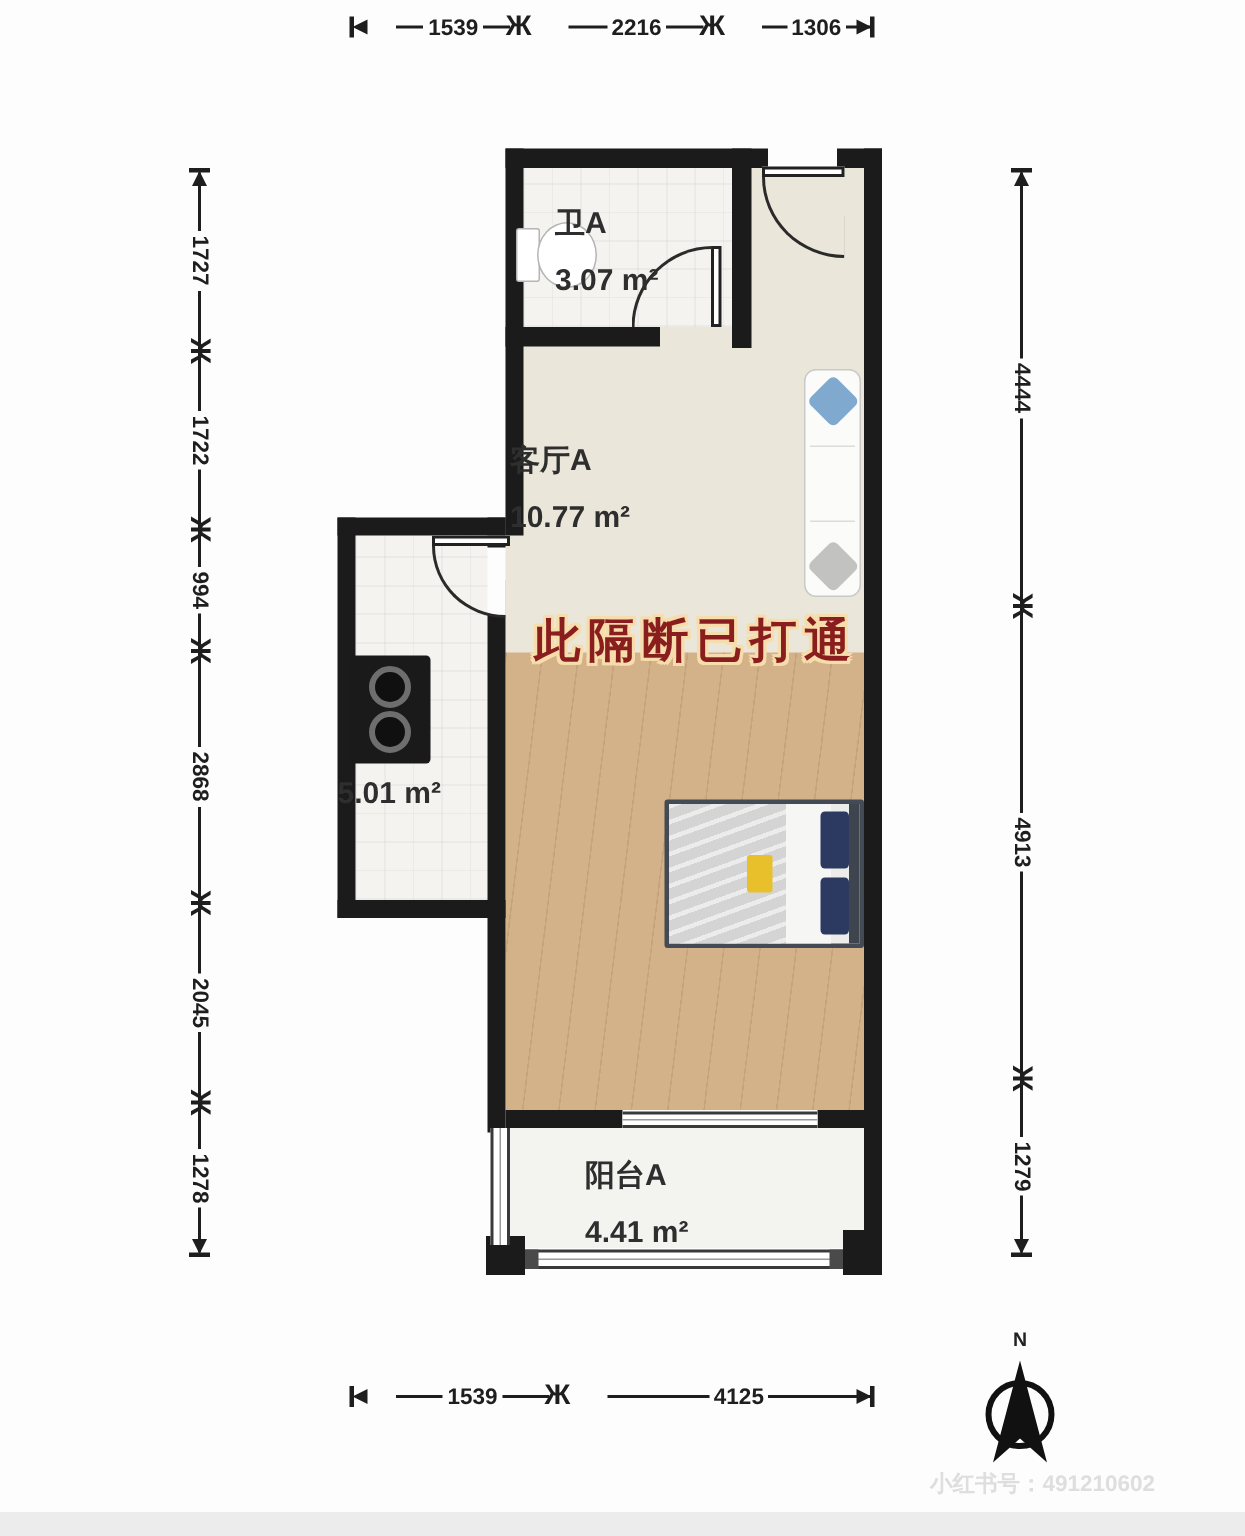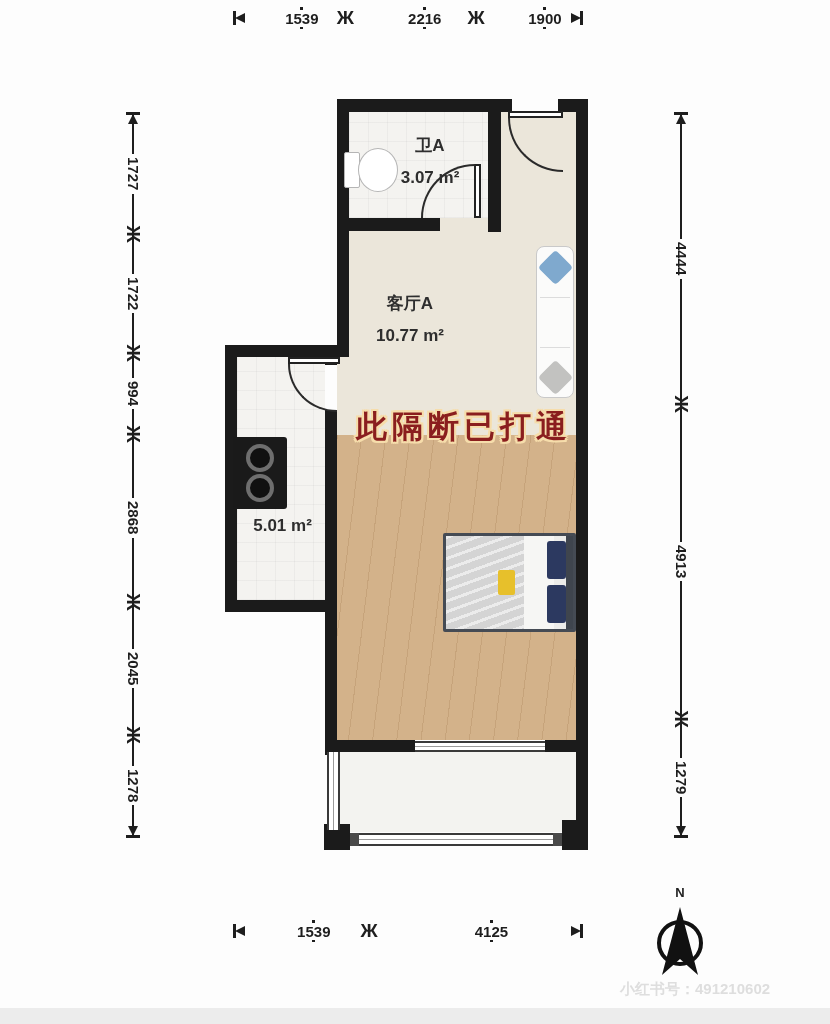--- a/index.html
+++ b/index.html
@@ -21,31 +21,31 @@
   .win-h::after{content:'';position:absolute;left:0;right:0;top:50%;height:1px;margin-top:-1px;background:#9a9a9a;}
   .win-v{position:absolute;background:#fff;border-left:2px solid #3a3a3a;border-right:2px solid #3a3a3a;}
   .win-v::after{content:'';position:absolute;top:0;bottom:0;left:50%;width:1px;margin-left:-1px;background:#9a9a9a;}
   .wincap{position:absolute;background:#4a4a4a;}
   
   .leaf{position:absolute;background:#fff;border:2px solid #222;}
   .arc{position:absolute;}
   .arc-bl{border-left:2px solid #2a2a2a;border-bottom:2px solid #2a2a2a;border-bottom-left-radius:100% 100%;}
   .arc-tl{border-left:2px solid #2a2a2a;border-top:2px solid #2a2a2a;border-top-left-radius:100% 100%;}
   
-  .room-label{position:absolute;text-align:center;color:#2e2e2e;font-weight:700;font-size:17px;line-height:1.9;}
+  .room-label{position:absolute;text-align:left;color:#2e2e2e;font-weight:700;font-size:20px;line-height:1.9;}
   
   .annotation{position:absolute;font-weight:700;font-size:31px;letter-spacing:5px;color:#8a1e1e;white-space:nowrap;
     text-shadow:-2px -2px 0 #f6ddab,2px -2px 0 #f6ddab,-2px 2px 0 #f6ddab,2px 2px 0 #f6ddab,
                 -2px 0 0 #f6ddab,2px 0 0 #f6ddab,0 -2px 0 #f6ddab,0 2px 0 #f6ddab;}
   
   .dim{position:absolute;display:flex;align-items:center;color:#1e1e1e;font-weight:700;font-size:15px;}
   .dim-h{flex-direction:row;height:22px;}
   .dim-v{flex-direction:column;width:24px;}
   .dseg{display:flex;align-items:center;min-width:0;min-height:0;}
-  .dim-h .dseg{flex-direction:column;height:100%;padding-left:28px;}
+  .dim-h .dseg{flex-direction:row;height:100%;padding-left:28px;}
   .dim-v .dseg{flex-direction:column;width:100%;}
   .dline{background:#1e1e1e;}
   .dim-h .dline{height:2px;flex:1 1 0;min-width:3px;}
   .dim-v .dline{width:2px;flex:1 1 0;min-height:3px;align-self:center;}
   .dlabel{white-space:nowrap;}
   .dim-h .dlabel{padding:0 3px;}
   .dim-v .dlabel{writing-mode:vertical-rl;padding:3px 0;align-self:center;}
   .dtick{font-size:19px;font-weight:700;line-height:0;color:#1e1e1e;}
   .dim-h .dtick{margin:0 -3px;}
   .dim-v .dtick{transform:rotate(90deg);margin:-4px 0;align-self:center;height:10px;display:flex;align-items:center;}
@@ -132,40 +132,44 @@
     <div>卫A</div>
     <div>3.07 m²</div>
   </div>
   <div class="room-label" style="left:340px;top:288px;width:140px">
     <div>客厅A</div>
     <div>10.77 m²</div>
   </div>
   <div class="room-label" style="left:225px;top:510px;width:115px">
     <div>5.01 m²</div>
   </div>
+  <div class="room-label" style="left:390px;top:765px;width:145px">
+    <div>阳台A</div>
+    <div>4.41 m²</div>
+  </div>
 
   <div class="annotation" style="left:356px;top:406px">此隔断已打通</div>
 
   <div class="dim dim-h" style="left:233px;top:7px;width:350px">
     <span class="dend dend-a"></span>
     <span class="dseg" style="flex-grow:1539">
         <span class="dline"></span>
         <span class="dlabel">1539</span>
         <span class="dline"></span>
       </span>
     <span class="dtick">Ж</span>
     <span class="dseg" style="flex-grow:2216">
         <span class="dline"></span>
         <span class="dlabel">2216</span>
         <span class="dline"></span>
       </span>
     <span class="dtick">Ж</span>
     <span class="dseg" style="flex-grow:1306">
         <span class="dline"></span>
-        <span class="dlabel">1900</span>
+        <span class="dlabel">1306</span>
         <span class="dline"></span>
       </span>
     <span class="dend dend-b"></span>
   </div>
 
   <div class="dim dim-h" style="left:233px;top:920px;width:350px">
     <span class="dend dend-a"></span>
     <span class="dseg" style="flex-grow:1539">
         <span class="dline"></span>
         <span class="dlabel">1539</span>

